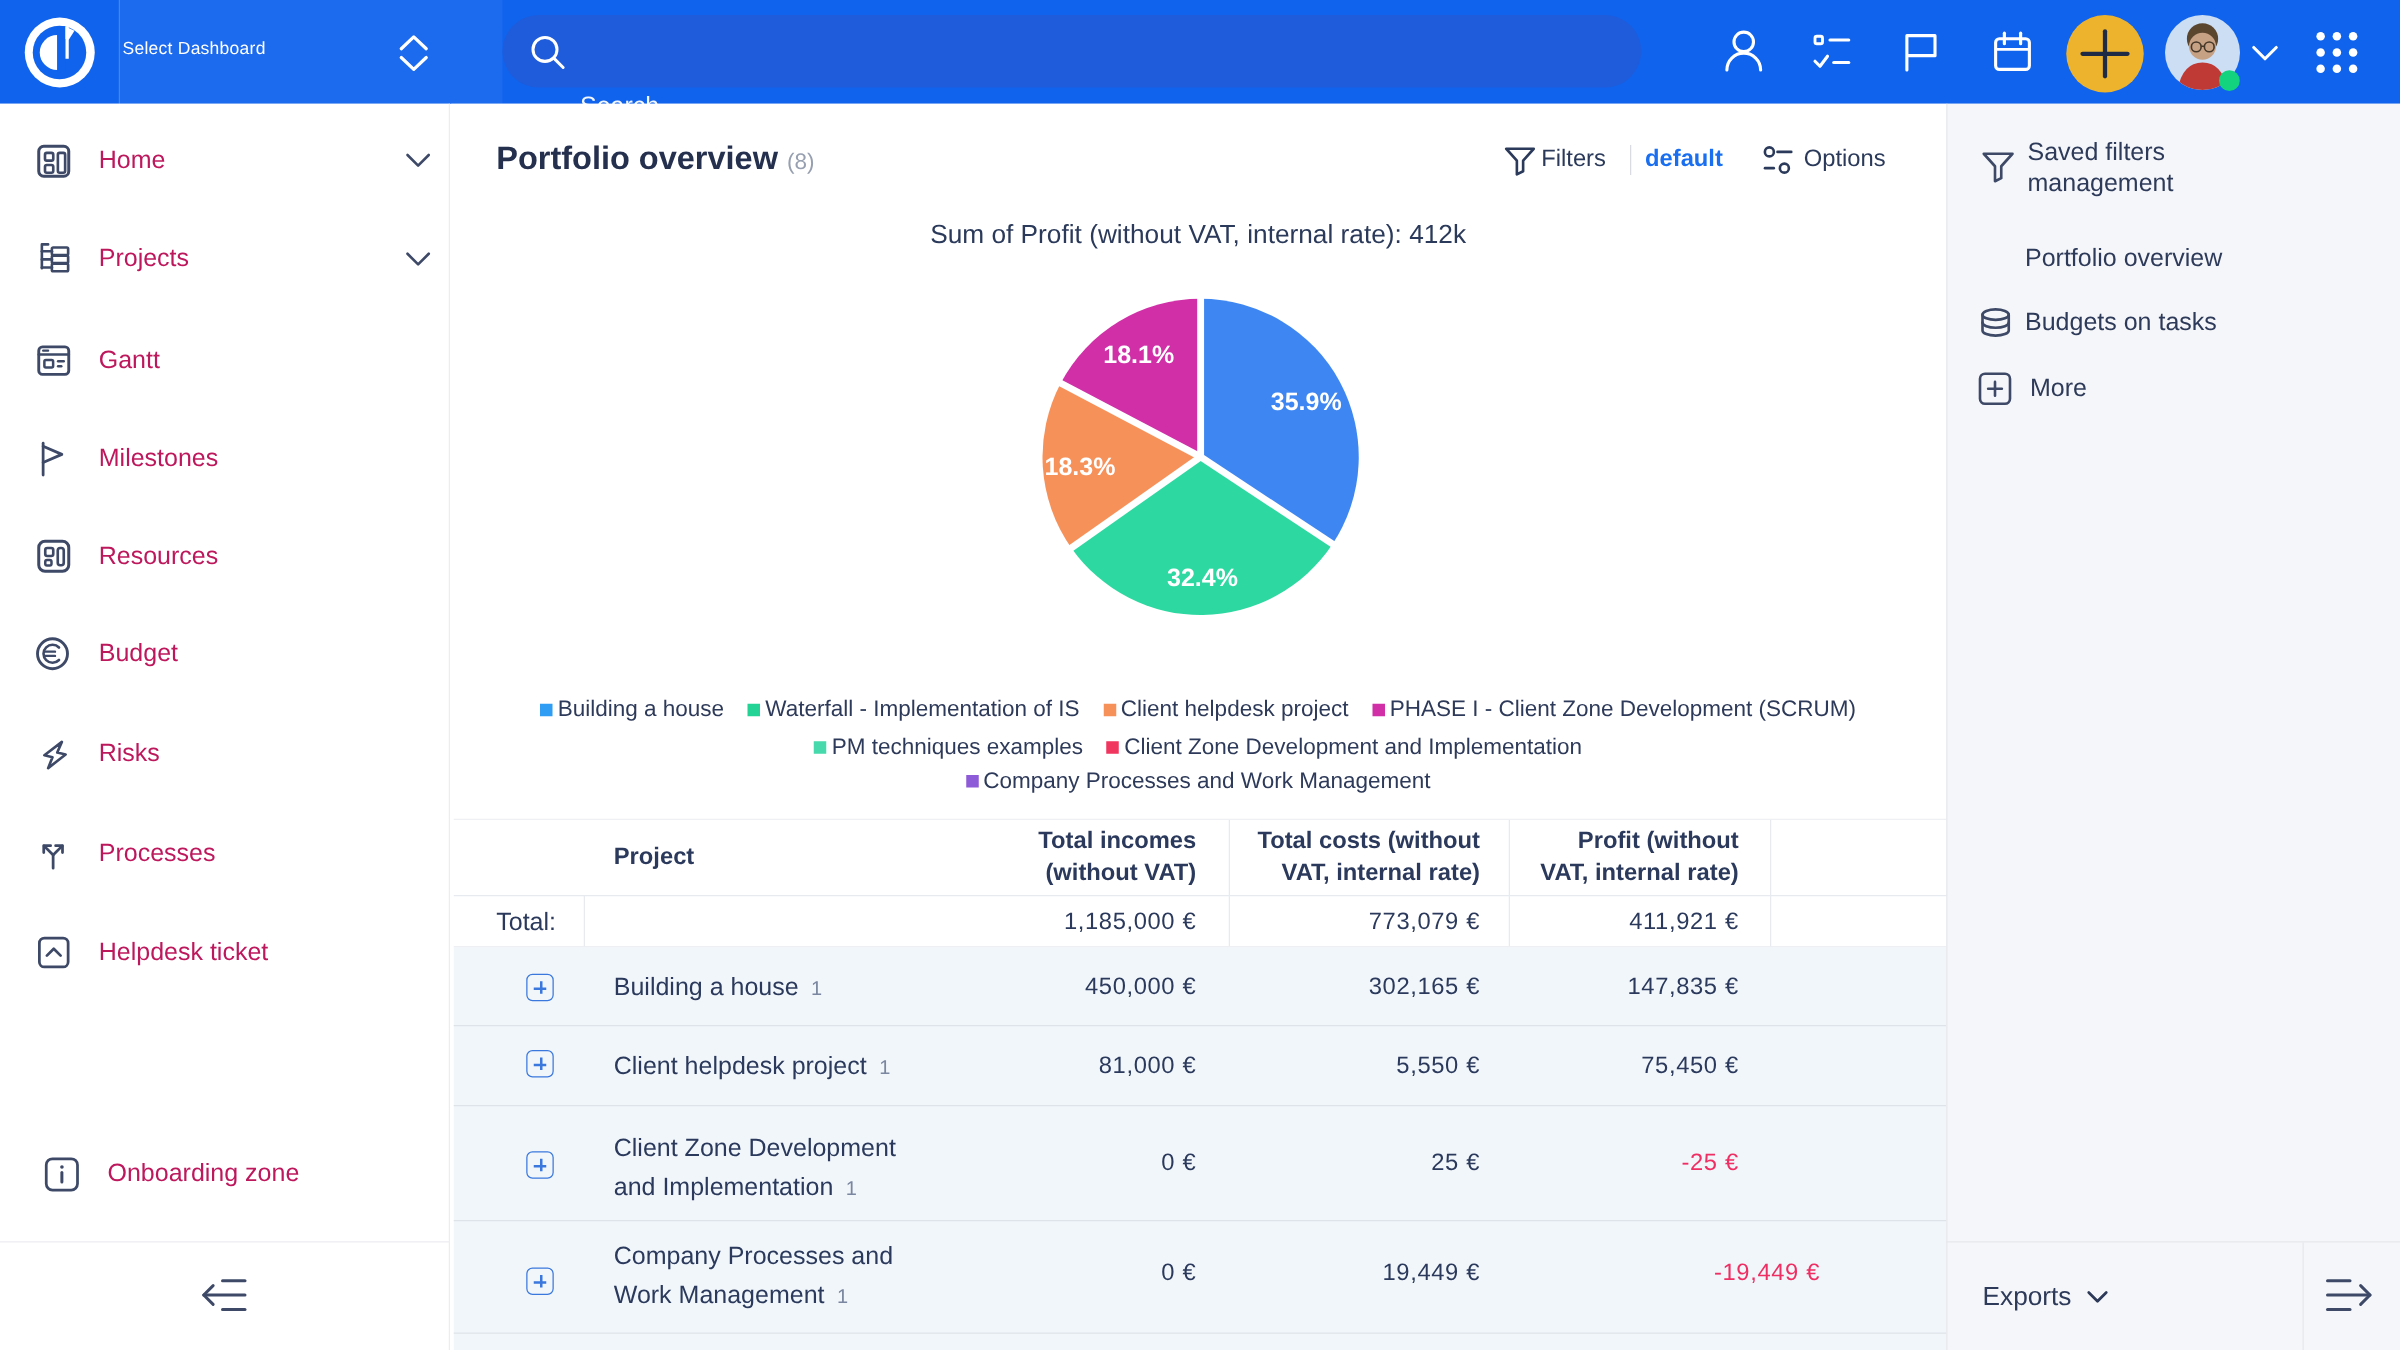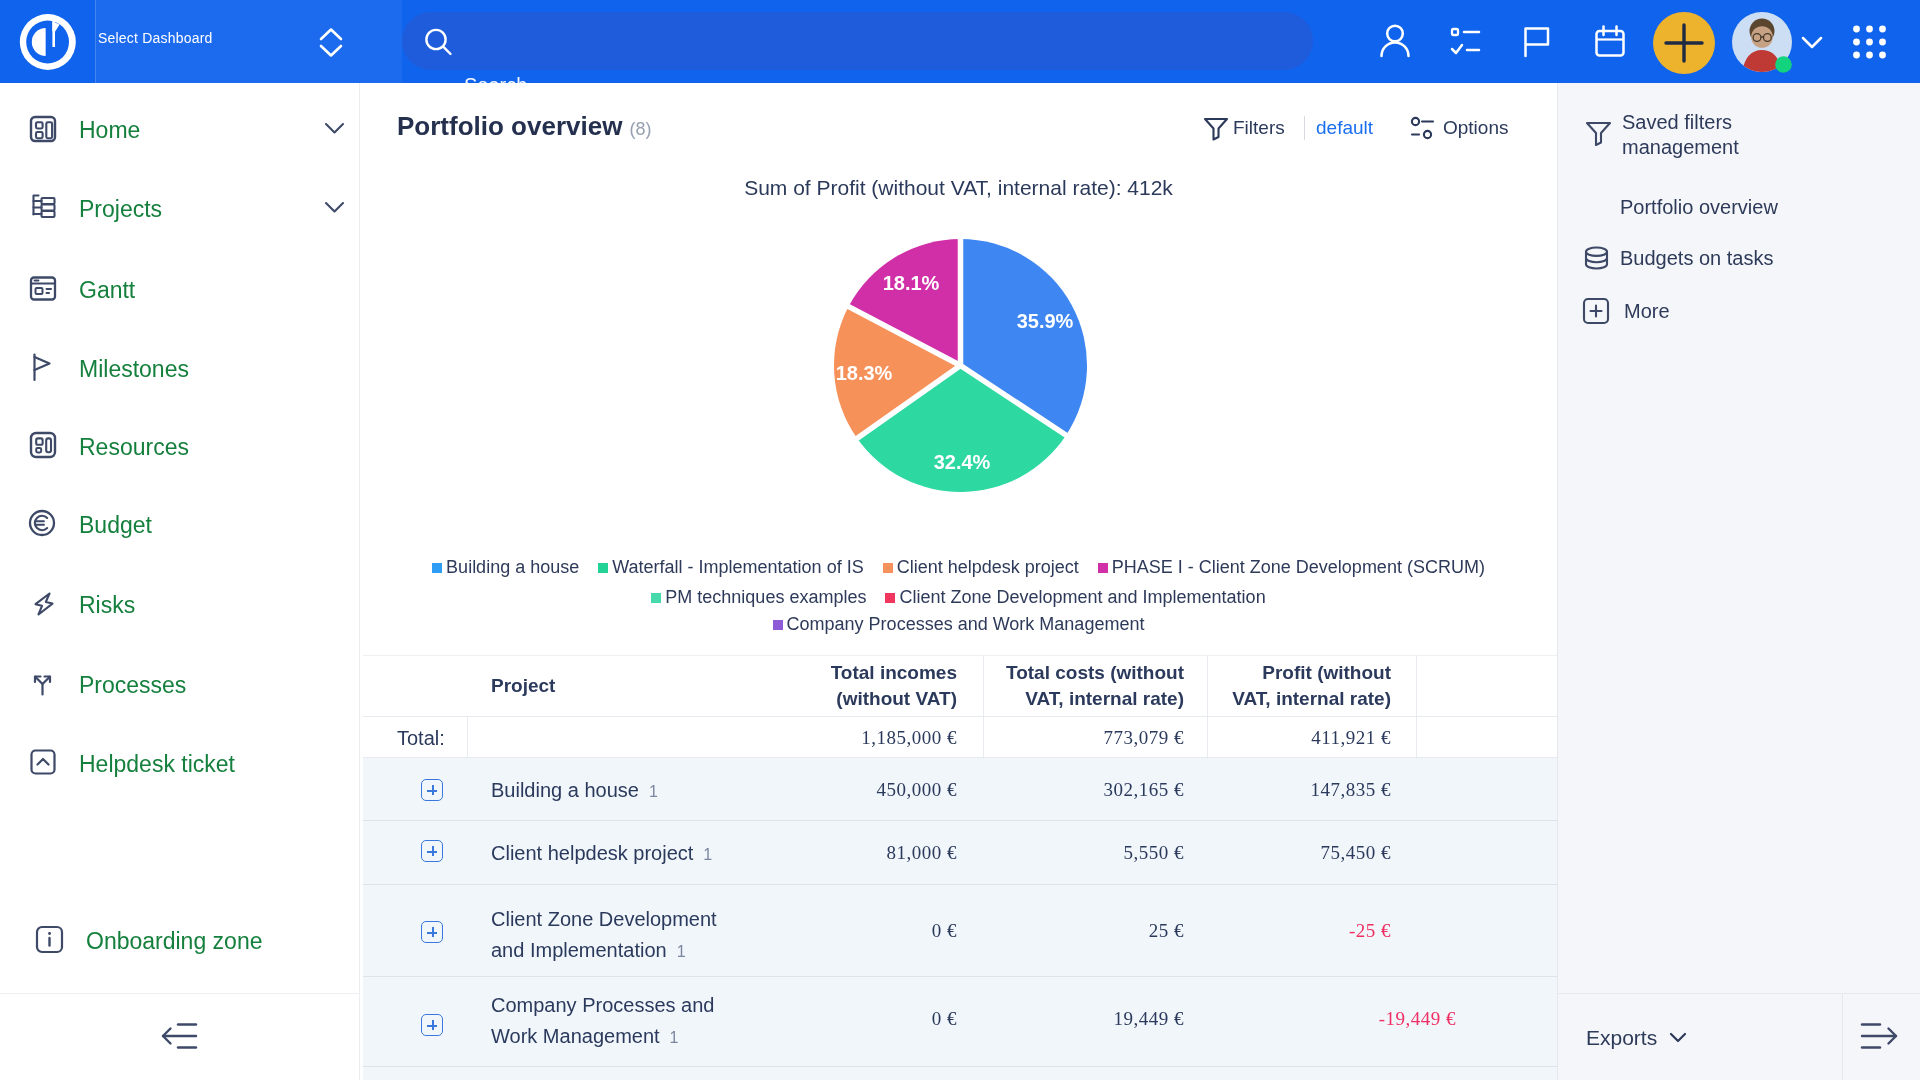--- a/index.html
+++ b/index.html
@@ -8,37 +8,37 @@
 .abs { position:absolute; }
 
 #topbar { position:absolute; left:0; top:0; width:1920px; height:83px; background:#1063ec; }
 #selpanel { position:absolute; left:96px; top:0; width:306px; height:83px; background:rgba(255,255,255,0.05); }
 #logosep { position:absolute; left:95px; top:0; width:1px; height:83px; background:rgba(255,255,255,0.22); }
 #seldash { position:absolute; left:98px; top:30px; color:#fff; font-size:14px; letter-spacing:0.2px; }
 #searchpill { position:absolute; left:402px; top:12px; width:911px; height:58px; border-radius:29px; background:#1f5cdb; }
 #searchtxt { position:absolute; left:464px; top:31px; color:rgba(255,255,255,0.95); font-size:20px;margin-top:43px; }
 
 #lsb { position:absolute; left:0; top:83px; width:360px; height:997px; background:#fff; border-right:1px solid #ededf1; }
-.navlab { position:absolute; left:79px; color:#15803d; font-size:23px; font-weight:500; }
+.navlab { position:absolute; left:79px; color:#be185d; font-size:20px; font-weight:500; }
 
 #content { position:absolute; left:361px; top:83px; width:1196px; height:997px; background:#fff; }
 #ptitle { position:absolute; left:397px; top:111px; color:#24304e; font-size:26px; font-weight:700; }
 #pcount { color:#97a0b0; font-size:18px; font-weight:400; }
 .hctl { position:absolute; top:117px; color:#2b3a5a; font-size:19px; }
 #pietitle { position:absolute; left:360px; top:176px; width:1197px; text-align:center; color:#2b3a5a; font-size:21px; }
 
 .lrow { position:absolute; left:360px; width:1197px; display:flex; justify-content:center; gap:19px; align-items:center; }
 .litem { display:flex; align-items:center; gap:4px; color:#2e3a59; font-size:18px; white-space:nowrap; }
 .sq { width:10px; height:10px; display:inline-block; }
 
 .vline { position:absolute; width:1px; background:#e7eaef; }
 .hline { position:absolute; height:1px; background:#e7eaef; }
 .rowbg { position:absolute; left:363px; width:1196px; background:#f1f6fb; }
 .cell { position:absolute; color:#2b3a5c; font-size:20px; }
-.rnum { position:absolute; color:#2b3a5c; font-size:19px; text-align:right; letter-spacing:0.5px;font-family:Liberation Serif, serif; }
+.rnum { position:absolute; color:#2b3a5c; font-size:19px; text-align:right; letter-spacing:0.5px; }
 .neg { color:#ef2f63; }
 .hdr { position:absolute; color:#2b3a5c; font-size:19px; font-weight:600; text-align:right; line-height:26px; }
 .plusbox { position:absolute; width:22px; height:22px; border:1.5px solid #3a78dd; border-radius:5px; }
 .plusbox:before { content:""; position:absolute; left:4.5px; top:9.5px; width:10px; height:2px; background:#3a78dd; }
 .plusbox:after { content:""; position:absolute; left:9.5px; top:4.5px; width:2px; height:10px; background:#3a78dd; }
 .badge1 { color:#7b87a0; font-size:16px; }
 
 #rsb { position:absolute; left:1557px; top:83px; width:363px; height:997px; background:#f4f6f9; border-left:1px solid #e6e8ec; }
 .rlab { position:absolute; color:#2e3a59; font-size:20px; }
 </style>
@@ -212,21 +212,21 @@
 
   <g stroke="#2b3a5a" stroke-width="2.1" fill="none" stroke-linecap="round">
     <circle cx="215.5" cy="9.5" r="3.6"></circle>
     <line x1="222" y1="9.5" x2="233" y2="9.5"></line>
     <line x1="212" y1="22.5" x2="219" y2="22.5"></line>
     <circle cx="227.5" cy="22.5" r="3.6"></circle>
   </g>
 </svg>
 <div class="hctl" style="left:1233px">Filters</div>
 <div class="abs" style="left:1304px;top:116px;width:1px;height:24px;background:#d8dce2"></div>
-<div class="hctl" style="left:1316px;color:#1a6ff0;font-weight:400">default</div>
+<div class="hctl" style="left:1316px;color:#1a6ff0;font-weight:700">default</div>
 <div class="hctl" style="left:1443px">Options</div>
 <div id="pietitle">Sum of Profit (without VAT, internal rate): 412k</div>
 <svg class="abs" style="left:760px;top:200px" width="400" height="340" viewBox="0 0 400 340">
   <path d="M200.5,165.5 L200.50,39.00 A126.5,126.5 0 0 1 306.06,235.21 Z" fill="#3e87f2"></path>
   <path d="M200.5,165.5 L306.06,235.21 A126.5,126.5 0 0 1 97.08,238.34 Z" fill="#2dd8a1"></path>
   <path d="M200.5,165.5 L97.08,238.34 A126.5,126.5 0 0 1 88.56,106.57 Z" fill="#f7915a"></path>
   <path d="M200.5,165.5 L88.56,106.57 A126.5,126.5 0 0 1 200.50,39.00 Z" fill="#d02fa8"></path>
   <g stroke="#ffffff" stroke-width="5.5">
     <line x1="200.5" y1="165.5" x2="200.50" y2="37.00"></line>
     <line x1="200.5" y1="165.5" x2="307.73" y2="236.31"></line>

